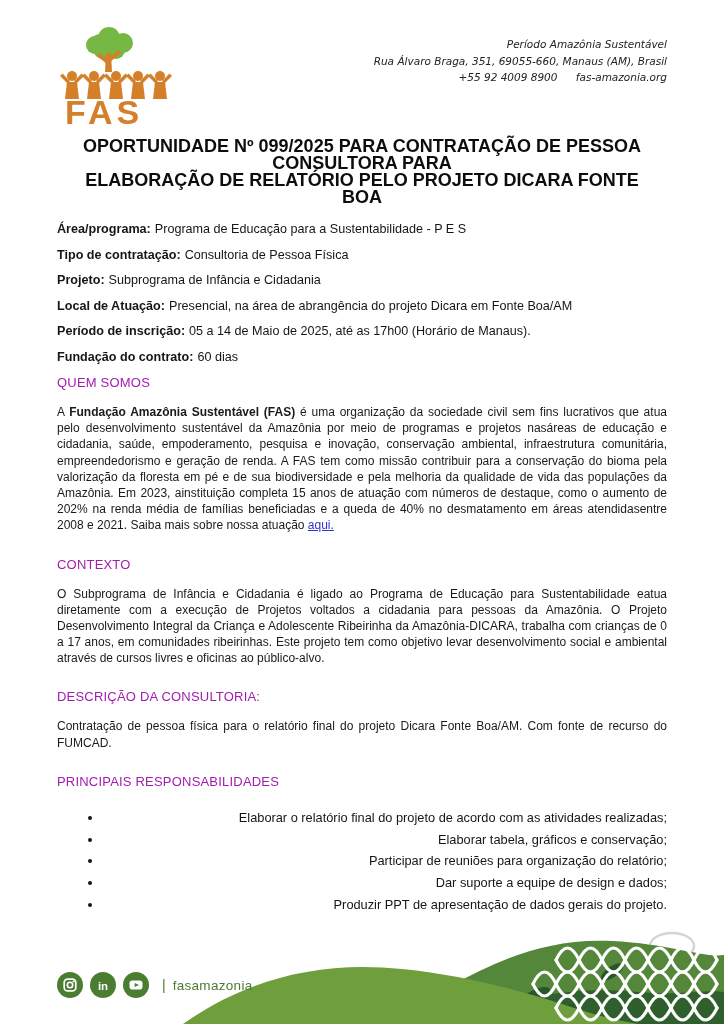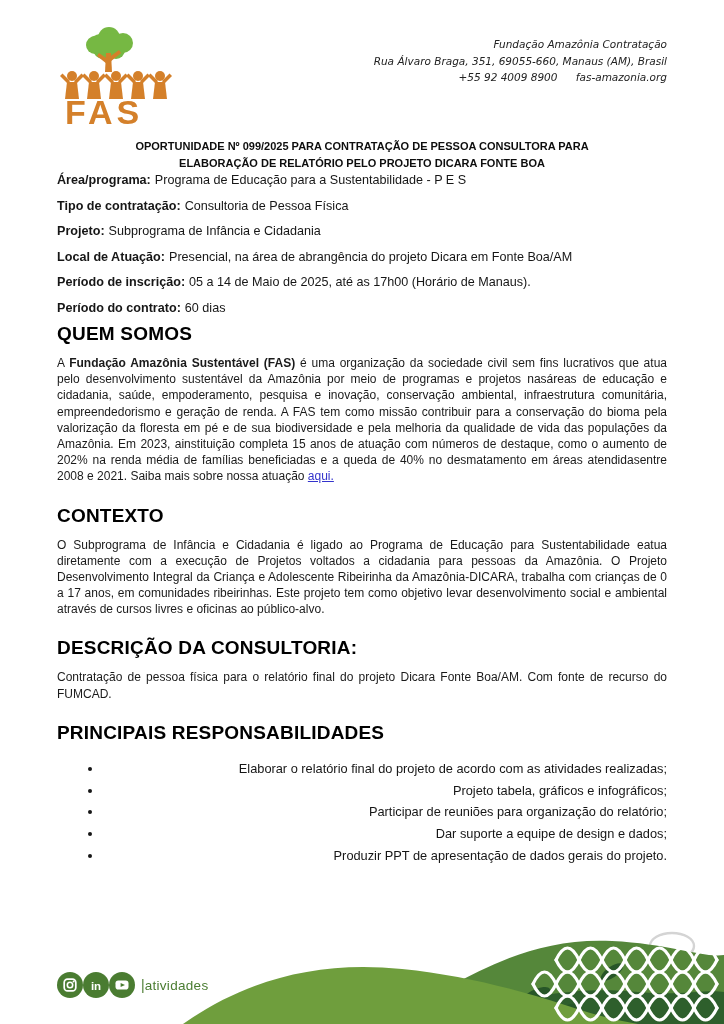--- a/index.html
+++ b/index.html
@@ -26,35 +26,35 @@
     line-height:16.5px;
     color:#222222;
   }
   .contact .phone{margin-right:15px;}
   
   .doc-title{
     margin:12px auto 0 auto;
     max-width:560px;
     text-align:center;
     font-weight:bold;
-    font-size:11px;
+    font-size:18px;
     line-height:17px;
     color:#0d0d0d;
   }
   
   .content{padding:0 57px;}
-  .meta{}
+  .meta{margin-top:15px;}
   .meta-row{font-size:12.6px;line-height:16px;margin-bottom:9.5px;}
   .meta-label{font-weight:bold;margin-right:4px;}
   .section-heading{
-    font-weight:bold;
-    font-size:19px;
+    font-weight:normal;
+    font-size:13px;
     line-height:18px;
     margin:18px 0 0 0;
-    color:#000000;
+    color:#a21caf;
     letter-spacing:.2px;
   }
   .section-heading.first{margin-top:4px;}
   .section-heading.spaced{margin-top:22px;}
   p.body{
     margin:12px 0 0 0;
     font-size:12px;
     line-height:1.35;
     text-align:justify;
     color:#1a1a1a;
@@ -65,21 +65,21 @@
     margin:18px 0 0 0;
     padding-left:46px;
     font-size:12.8px;
     line-height:1.35;
   }
   ul.bullets li{margin-bottom:4.5px;padding-left:4px;text-align:right;}
   
   .footer-art{position:absolute;left:0;bottom:0;width:724px;height:130px;pointer-events:none;}
   .social-row{
     position:absolute;left:57px;bottom:26px;
-    display:flex;align-items:center;z-index:3;
+    display:flex;align-items:center;gap:7px;z-index:3;
   }
   .social-btn{width:26px;height:26px;display:block;cursor:pointer;}
   .handle-sep{color:#4a7c31;font-size:14px;margin-left:6px;}
   .handle{color:#4a7c31;font-size:13.5px;letter-spacing:.3px;}
 </style>
 </head>
 <body>
 
 <div class="page">
 
@@ -132,21 +132,21 @@
               <path d="M-5,56 L5,56 L7,73 L-7,73 Z"></path>
             <path d="M-4,58 L-12,50 L-9.5,47.5 L-2,55 Z"></path>
               <path d="M4,58 L12,50 L9.5,47.5 L2,55 Z"></path>
           </g>
         </g>
         <text x="8" y="98" font-family="Liberation Sans, sans-serif" font-size="34" font-weight="bold" letter-spacing="4" fill="#d4802a">FAS</text>
       </svg>
     </div>
 
     <div class="contact">
-      <div>Fundação Amazônia Contratação</div>
+      <div>Período Amazônia Sustentável</div>
       <div>Rua Álvaro Braga, 351, 69055-660, Manaus (AM), Brasil</div>
       <div>
         <span class="phone">+55 92 4009 8900</span>
         <span>fas-amazonia.org</span>
       </div>
     </div>
   </div>
 
   <div class="doc-title">
     <div>OPORTUNIDADE Nº 099/2025 PARA CONTRATAÇÃO DE PESSOA CONSULTORA PARA</div>
@@ -165,37 +165,37 @@
       <div class="meta-row">
         <span class="meta-label">Projeto:</span><span>Subprograma de Infância e Cidadania</span>
       </div>
       <div class="meta-row">
         <span class="meta-label">Local de Atuação:</span><span>Presencial, na área de abrangência do projeto Dicara em Fonte Boa/AM</span>
       </div>
       <div class="meta-row">
         <span class="meta-label">Período de inscrição:</span><span>05 a 14 de Maio de 2025, até as 17h00 (Horário de Manaus).</span>
       </div>
       <div class="meta-row">
-        <span class="meta-label">Período do contrato:</span><span>60 dias</span>
+        <span class="meta-label">Fundação do contrato:</span><span>60 dias</span>
       </div>
     </div>
 
     <div class="section-heading first">QUEM SOMOS</div>
     <p class="body"><span>A </span><span class="org-bold">Fundação Amazônia Sustentável (FAS)</span><span> é uma organização da sociedade civil sem fins lucrativos que atua pelo desenvolvimento sustentável da Amazônia por meio de programas e projetos nasáreas de educação e cidadania, saúde, empoderamento, pesquisa e inovação, conservação ambiental, infraestrutura comunitária, empreendedorismo e geração de renda. A FAS tem como missão contribuir para a conservação do bioma pela valorização da floresta em pé e de sua biodiversidade e pela melhoria da qualidade de vida das populações da Amazônia. Em 2023, ainstituição completa 15 anos de atuação com números de destaque, como o aumento de 202% na renda média de famílias beneficiadas e a queda de 40% no desmatamento em áreas atendidasentre 2008 e 2021. Saiba mais sobre nossa atuação </span><a class="link">aqui.</a></p>
 
     <div class="section-heading spaced">CONTEXTO</div>
     <p class="body">O Subprograma de Infância e Cidadania é ligado ao Programa de Educação para Sustentabilidade eatua diretamente com a execução de Projetos voltados a cidadania para pessoas da Amazônia. O Projeto Desenvolvimento Integral da Criança e Adolescente Ribeirinha da Amazônia-DICARA, trabalha com crianças de 0 a 17 anos, em comunidades ribeirinhas. Este projeto tem como objetivo levar desenvolvimento social e ambiental através de cursos livres e oficinas ao público-alvo.</p>
 
     <div class="section-heading spaced">DESCRIÇÃO DA CONSULTORIA:</div>
     <p class="body">Contratação de pessoa física para o relatório final do projeto Dicara Fonte Boa/AM. Com fonte de recurso do FUMCAD.</p>
 
     <div class="section-heading spaced">PRINCIPAIS RESPONSABILIDADES</div>
     <ul class="bullets">
       <li>Elaborar o relatório final do projeto de acordo com as atividades realizadas;</li>
-      <li>Projeto tabela, gráficos e infográficos;</li>
+      <li>Elaborar tabela, gráficos e conservação;</li>
       <li>Participar de reuniões para organização do relatório;</li>
       <li>Dar suporte a equipe de design e dados;</li>
       <li>Produzir PPT de apresentação de dados gerais do projeto.</li>
     </ul>
   </div>
 
   <svg class="footer-art" viewBox="0 0 724 130">
 
     <ellipse cx="672" cy="52" rx="22" ry="13" fill="none" stroke="#d4d4d4" stroke-width="2.4"></ellipse>
 
@@ -231,16 +231,16 @@
     <svg class="social-btn" viewBox="0 0 26 26">
       <circle cx="13" cy="13" r="13" fill="#4a7c31"></circle>
       <text x="13" y="17.5" text-anchor="middle" font-family="Liberation Sans, sans-serif" font-size="11.5" font-weight="bold" fill="#ffffff">in</text>
     </svg>
     <svg class="social-btn" viewBox="0 0 26 26">
       <circle cx="13" cy="13" r="13" fill="#4a7c31"></circle>
       <rect x="6.5" y="8.5" width="13" height="9" rx="2.8" fill="#ffffff"></rect>
       <path d="M11.6,10.9 L16,13 L11.6,15.1 Z" fill="#4a7c31"></path>
     </svg>
     <span class="handle-sep">|</span>
-    <span class="handle">atividades</span>
+    <span class="handle">fasamazonia</span>
   </div>
 
 </div>
 
 </body></html>

